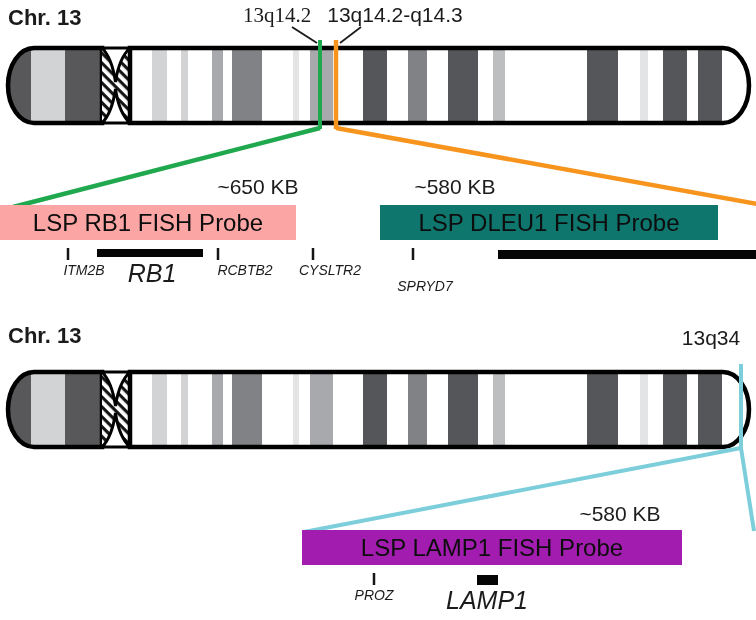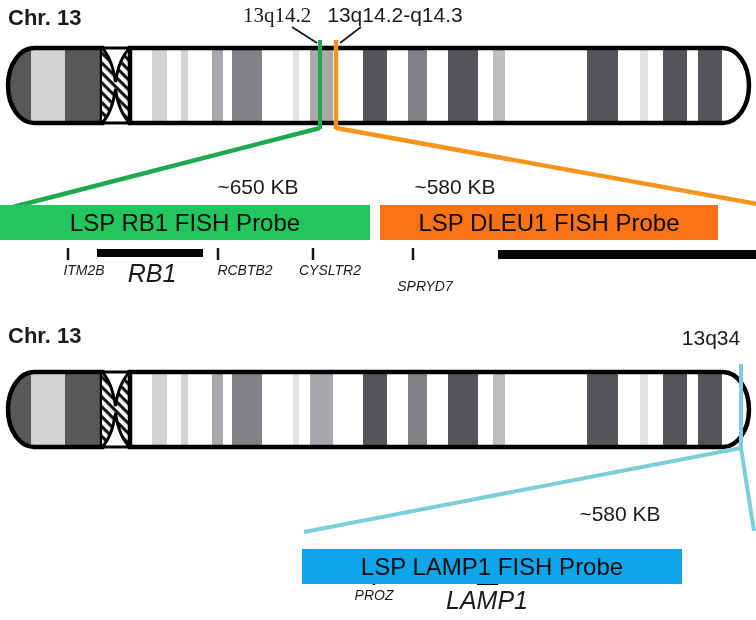--- a/index.html
+++ b/index.html
@@ -93,38 +93,38 @@
     <rect x="477" y="575" width="21" height="10" fill="#050505"></rect>
   </svg>
 
   <div class="lbl chr-lbl" style="left:8px;top:6px;">Chr. 13</div>
   <div class="lbl band-lbl ctr" style="left:277px;top:4px;font-family:Liberation Serif, serif;">13q14.2</div>
   <div class="lbl band-lbl ctr" style="left:395px;top:4px;">13q14.2-q14.3</div>
 
   <div class="lbl size-lbl ctr" style="left:258px;top:176px;">~650 KB</div>
   <div class="lbl size-lbl ctr" style="left:455px;top:176px;">~580 KB</div>
 
-  <div class="probe-bar" style="left: 0px; top: 205px; width: 370px; background-color: #22c55e;" title="LSP RB1 FISH Probe">
+  <div class="probe-bar" style="left: 0px; top: 205px; width: 296px; background-color: #fca5a5;" title="LSP RB1 FISH Probe">
     <span>LSP RB1 FISH Probe</span>
   </div>
-  <div class="probe-bar" style="left: 380px; top: 205px; width: 338px; background-color: #f97316;" title="LSP DLEU1 FISH Probe">
+  <div class="probe-bar" style="left: 380px; top: 205px; width: 338px; background-color: #0f766e;" title="LSP DLEU1 FISH Probe">
     <span>LSP DLEU1 FISH Probe</span>
   </div>
 
   <div class="lbl gene-sm ctr" style="left:84px;top:263px;">ITM2B</div>
   <div class="lbl gene-lg ctr" style="left:152px;top:260px;">RB1</div>
   <div class="lbl gene-sm ctr" style="left:245px;top:263px;">RCBTB2</div>
   <div class="lbl gene-sm ctr" style="left:330px;top:263px;">CYSLTR2</div>
   <div class="lbl gene-sm ctr" style="left:425px;top:279px;">SPRYD7</div>
 
   <div class="lbl chr-lbl" style="left:8px;top:324px;">Chr. 13</div>
   <div class="lbl band-lbl ctr" style="left:711px;top:327px;text-align:center;">13q34</div>
 
   <div class="lbl size-lbl ctr" style="left:620px;top:503px;">~580 KB</div>
 
-  <div class="probe-bar" style="left: 302px; top: 549px; width: 380px; background-color: #0ea5e9;" title="LSP LAMP1 FISH Probe">
+  <div class="probe-bar" style="left: 302px; top: 530px; width: 380px; background-color: #a21caf;" title="LSP LAMP1 FISH Probe">
     <span>LSP LAMP1 FISH Probe</span>
   </div>
 
   <div class="lbl gene-sm ctr" style="left:374px;top:588px;">PROZ</div>
   <div class="lbl gene-lg ctr" style="left:487px;top:587px;">LAMP1</div>
 
 </div>
 
 </body></html>

